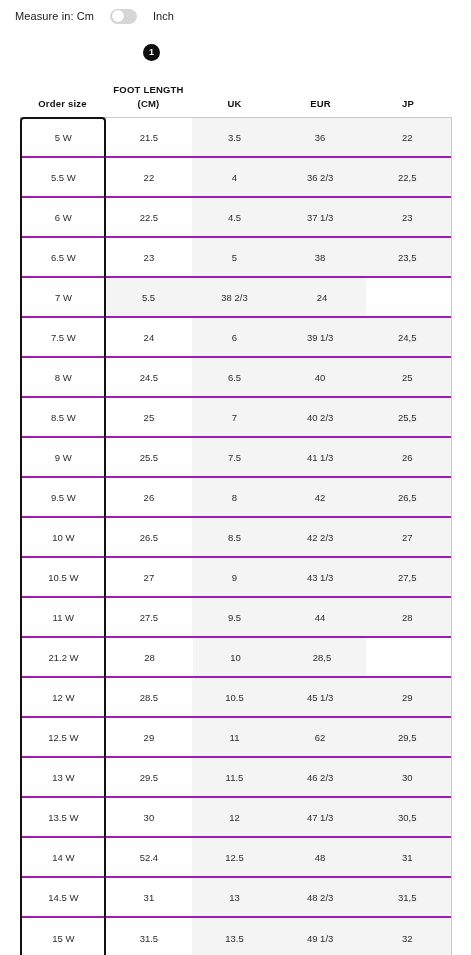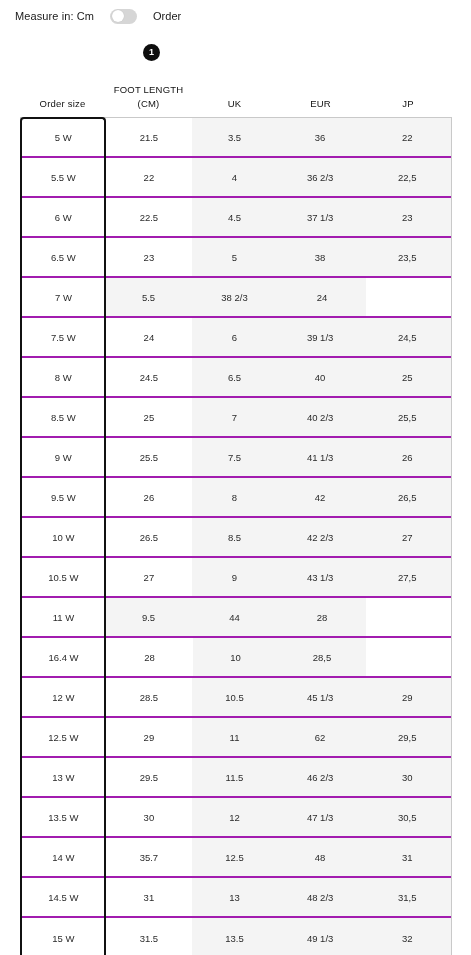--- a/index.html
+++ b/index.html
@@ -101,21 +101,21 @@
   .c0 { width: 85px; }
   .c1 { width: 87px; }
   .c2 { width: 85px; }
   .c3 { width: 87px; }
   .c4 { width: 88px; }
 
   
   .head-row { height: 43px; align-items: flex-end; }
   .head-cell {
     font-size: 9.5px;
-    font-weight: normal;
+    font-weight: bold;
     color: #111111;
     letter-spacing: .2px;
     display: flex;
     flex-direction: column;
     align-items: center;
     justify-content: flex-end;
     padding-bottom: 6px;
     line-height: 1.45;
     text-align: center;
   }
@@ -151,21 +151,21 @@
   }
 </style>
 </head>
 <body>
 
 <div class="measure-row">
   <span class="measure-label">Measure in: Cm</span>
   <span class="toggle">
     <span class="knob"></span>
   </span>
-  <span class="unit-alt">Order</span>
+  <span class="unit-alt">Inch</span>
 </div>
 
 <div class="step-badge">1</div>
 
 <div class="size-table">
 
   <div class="srow head-row">
     <div class="scell head-cell c0">
       <span></span>
       <span>Order size</span>
@@ -268,26 +268,27 @@
       </div>
       <div class="srow drow">
         <div class="scell c0">10.5 W</div>
         <div class="scell c1">27</div>
         <div class="scell c2 shade">9</div>
         <div class="scell c3 shade">43 1/3</div>
         <div class="scell c4 shade">27,5</div>
       </div>
       <div class="srow drow">
         <div class="scell c0">11 W</div>
+        <div class="scell c1">27.5</div>
         <div class="scell c2 shade">9.5</div>
         <div class="scell c3 shade">44</div>
         <div class="scell c4 shade">28</div>
       </div>
       <div class="srow drow">
-        <div class="scell c0">16.4 W</div>
+        <div class="scell c0">21.2 W</div>
         <div class="scell c1">28</div>
         <div class="scell c2 shade">10</div>
         <div class="scell c4 shade">28,5</div>
       </div>
       <div class="srow drow">
         <div class="scell c0">12 W</div>
         <div class="scell c1">28.5</div>
         <div class="scell c2 shade">10.5</div>
         <div class="scell c3 shade">45 1/3</div>
         <div class="scell c4 shade">29</div>
@@ -308,21 +309,21 @@
       </div>
       <div class="srow drow">
         <div class="scell c0">13.5 W</div>
         <div class="scell c1">30</div>
         <div class="scell c2 shade">12</div>
         <div class="scell c3 shade">47 1/3</div>
         <div class="scell c4 shade">30,5</div>
       </div>
       <div class="srow drow">
         <div class="scell c0">14 W</div>
-        <div class="scell c1">35.7</div>
+        <div class="scell c1">52.4</div>
         <div class="scell c2 shade">12.5</div>
         <div class="scell c3 shade">48</div>
         <div class="scell c4 shade">31</div>
       </div>
       <div class="srow drow">
         <div class="scell c0">14.5 W</div>
         <div class="scell c1">31</div>
         <div class="scell c2 shade">13</div>
         <div class="scell c3 shade">48 2/3</div>
         <div class="scell c4 shade">31,5</div>

